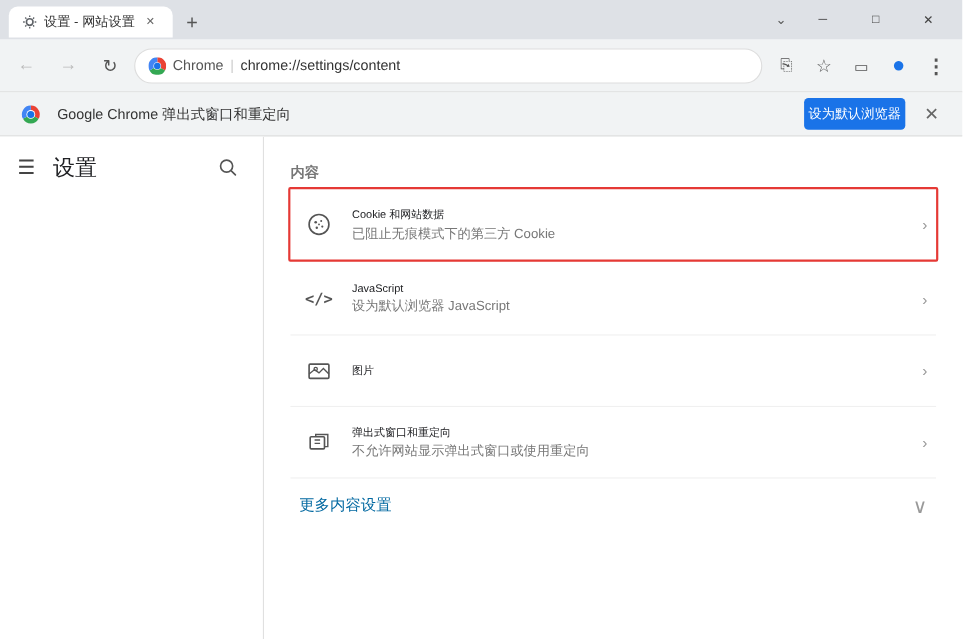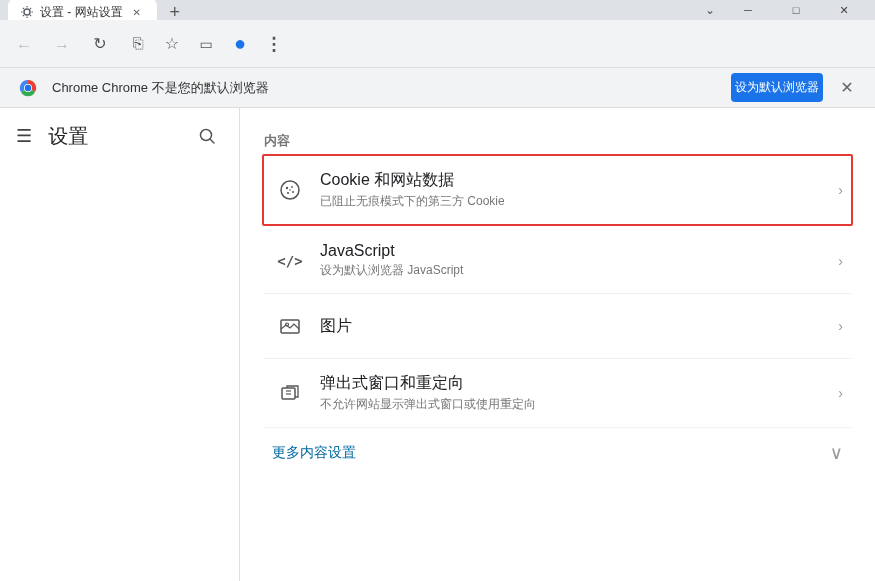--- a/index.html
+++ b/index.html
@@ -9,21 +9,21 @@
       width: 875px;
       height: 581px;
       overflow: hidden;
       display: flex;
       flex-direction: column;
     }
 
     
     .titlebar {
       background: #dee1e6;
-      height: 20px;
+      height: 36px;
       display: flex;
       align-items: center;
       padding: 0 8px;
       gap: 4px;
       flex-shrink: 0;
     }
     .tab-bar {
       display: flex;
       align-items: flex-end;
       height: 32px;
@@ -230,21 +230,21 @@
       justify-content: center;
       flex-shrink: 0;
       color: #555;
       font-size: 18px;
     }
     .item-content {
       flex: 1;
       margin-left: 12px;
     }
     .item-title {
-      font-size: 16px;
+      font-size: 10px;
       color: #202124;
       font-weight: 500;
     }
     .item-subtitle {
       font-size: 12px;
       color: #777;
       margin-top: 2px;
     }
     .item-arrow {
       color: #999;
@@ -316,39 +316,53 @@
     <div class="win-btn">─</div>
     <div class="win-btn">□</div>
     <div class="win-btn close">✕</div>
   </div>
 </div>
 
 <div class="omnibar">
   <div class="nav-btn disabled">←</div>
   <div class="nav-btn disabled">→</div>
   <div class="nav-btn">↻</div>
+  <div class="address-bar">
+
+    <svg width="16" height="16" viewBox="0 0 16 16">
+      <circle cx="8" cy="8" r="8" fill="#fff"></circle>
+      <path d="M8 8 L8 0 A8 8 0 0 1 15.07 12 Z" fill="#ea4335"></path>
+      <path d="M8 8 L15.07 12 A8 8 0 0 1 0.93 12 Z" fill="#34a853"></path>
+      <path d="M8 8 L0.93 12 A8 8 0 0 1 8 0 Z" fill="#4285f4"></path>
+      <circle cx="8" cy="8" r="3.5" fill="#fff"></circle>
+      <circle cx="8" cy="8" r="3" fill="#1a73e8"></circle>
+    </svg>
+    <span style="color:#555;font-size:13px;">Chrome</span>
+    <span style="color:#ccc;">|</span>
+    <span style="color:#333;font-size:13px;">chrome://settings/content</span>
+  </div>
   <div class="omnibar-actions">
     <div class="nav-btn" style="font-size:14px;">⎘</div>
     <div class="nav-btn" style="font-size:16px;">☆</div>
     <div class="nav-btn" style="font-size:14px;">▭</div>
     <div class="nav-btn" style="font-size:20px;color:#1a73e8;">●</div>
     <div class="nav-btn" style="font-size:18px;font-weight:bold;">⋮</div>
   </div>
 </div>
 
 <div class="infobar">
 
   <svg width="24" height="24" viewBox="0 0 24 24">
     <path d="M12 12 L12 4 A8 8 0 0 1 19.07 16 Z" fill="#ea4335"></path>
     <path d="M12 12 L19.07 16 A8 8 0 0 1 4.93 16 Z" fill="#34a853"></path>
     <path d="M12 12 L4.93 16 A8 8 0 0 1 12 4 Z" fill="#4285f4"></path>
     <circle cx="12" cy="12" r="4" fill="#fff"></circle>
     <circle cx="12" cy="12" r="3.2" fill="#1a73e8"></circle>
   </svg>
-  <span class="infobar-text">Chrome Chrome 不是您的默认浏览器</span>
+  <span class="infobar-text">Google Chrome 弹出式窗口和重定向</span>
   <button class="infobar-btn">设为默认浏览器</button>
   <div class="infobar-close">✕</div>
 </div>
 
 <div class="main-layout">
 
   <div class="sidebar">
     <div class="settings-header">
       <span class="hamburger-icon">☰</span>
       <span class="settings-title">设置</span>

